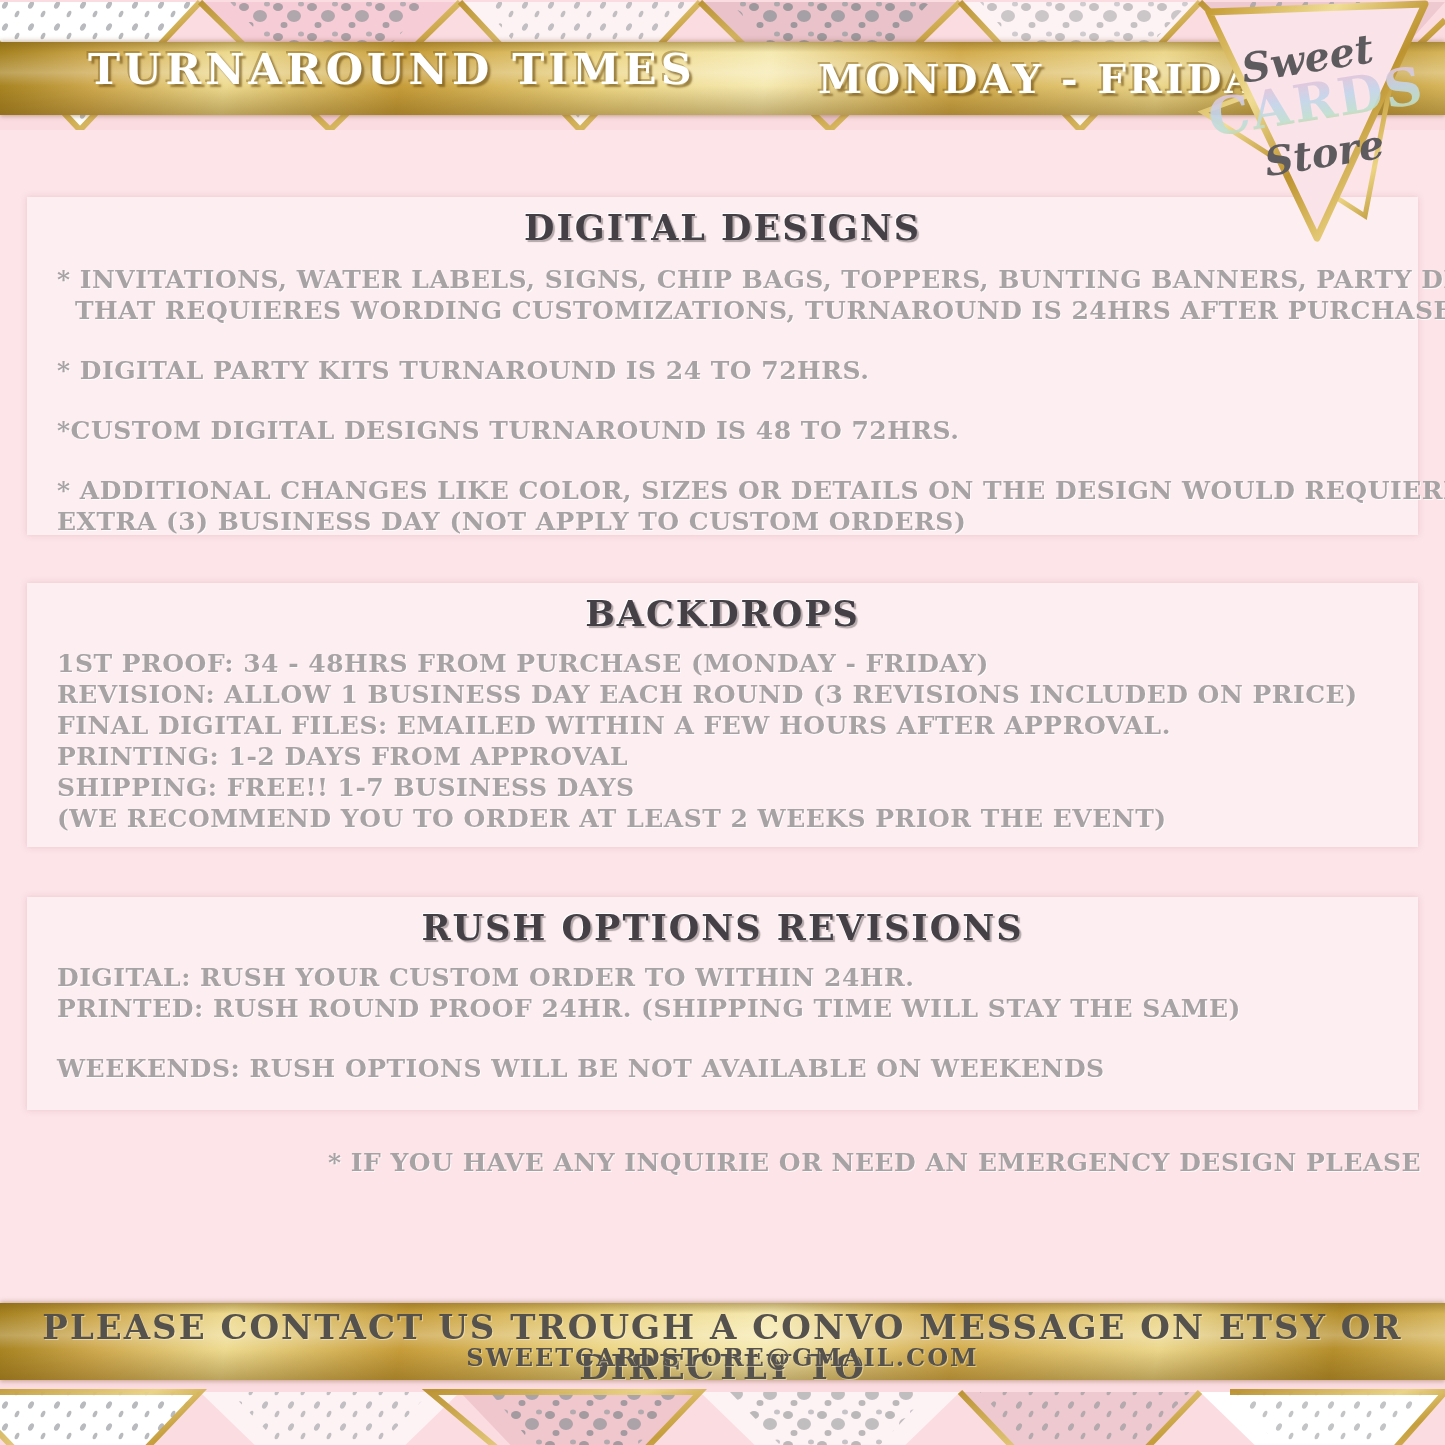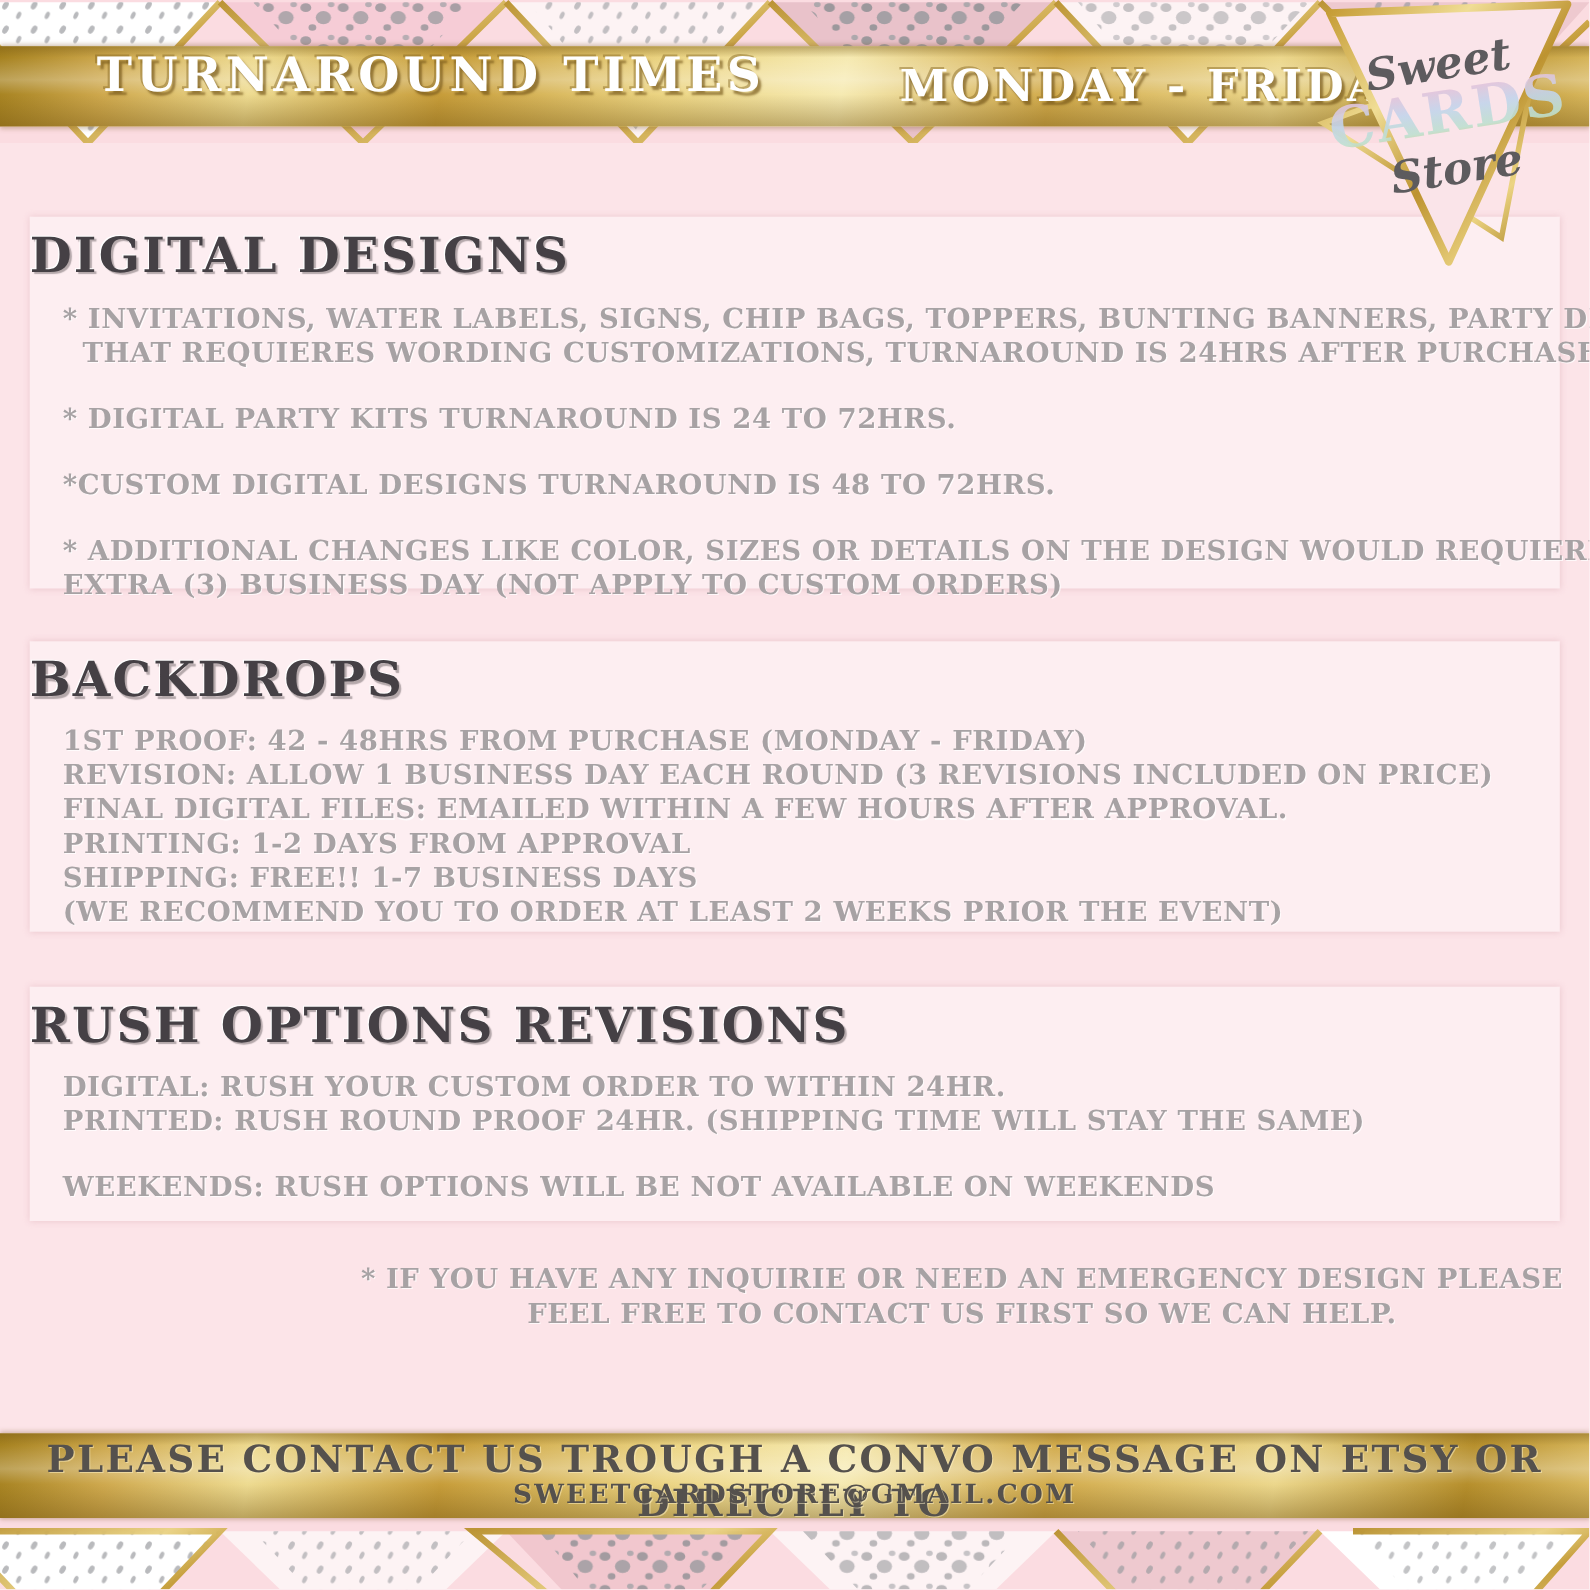--- a/index.html
+++ b/index.html
@@ -40,22 +40,22 @@
   .section-box{
     position:absolute;left:27px;width:1391px;
     background:#fdeef1;
     box-shadow:0 0 6px rgba(214,160,170,.45);
   }
   .box-digital{top:197px;height:338px;}
   .box-backdrops{top:583px;height:264px;}
   .box-rush{top:897px;height:213px;}
   .section-title{
     margin:10px 0 14px 0;
-    text-align:left;
-    font-size:44px;font-weight:bold;letter-spacing:2px;color:#454045;
+    text-align:center;
+    font-size:35px;font-weight:bold;letter-spacing:2px;color:#454045;
     text-shadow:-1px -1px 0 rgba(255,255,255,.95), 2px 2px 1px rgba(70,62,66,.4);
   }
   .body-line{
     font-size:25px;font-weight:bold;letter-spacing:.5px;
     color:#a7a2a4;line-height:31px;
     text-shadow:1px 1px 0 rgba(255,255,255,.75);
     white-space:nowrap;
   }
   .para{margin:0 0 0 30px;padding:0;}
   .para + .para{margin-top:29px;}
@@ -211,21 +211,21 @@
       <p class="para">
         <span class="body-line" style="display:block">* ADDITIONAL CHANGES LIKE COLOR, SIZES OR DETAILS ON THE DESIGN WOULD REQUIERE AN</span>
         <span class="body-line" style="display:block">EXTRA (3) BUSINESS DAY (NOT APPLY TO CUSTOM ORDERS)</span>
       </p>
     </div>
   </div>
 
   <div class="section-box box-backdrops">
     <div class="section-title">BACKDROPS</div>
     <p class="para">
-      <span class="body-line" style="display:block">1ST PROOF: 42 - 48HRS FROM PURCHASE (MONDAY - FRIDAY)</span>
+      <span class="body-line" style="display:block">1ST PROOF: 34 - 48HRS FROM PURCHASE (MONDAY - FRIDAY)</span>
       <span class="body-line" style="display:block">REVISION: ALLOW 1 BUSINESS DAY EACH ROUND (3 REVISIONS INCLUDED ON PRICE)</span>
       <span class="body-line" style="display:block">FINAL DIGITAL FILES: EMAILED WITHIN A FEW HOURS AFTER APPROVAL.</span>
       <span class="body-line" style="display:block">PRINTING: 1-2 DAYS FROM APPROVAL</span>
       <span class="body-line" style="display:block">SHIPPING: FREE!! 1-7 BUSINESS DAYS</span>
       <span class="body-line" style="display:block">(WE RECOMMEND YOU TO ORDER AT LEAST 2 WEEKS PRIOR THE EVENT)</span>
     </p>
   </div>
 
   <div class="section-box box-rush">
     <div class="section-title">RUSH OPTIONS REVISIONS</div>
@@ -233,16 +233,15 @@
       <span class="body-line" style="display:block">DIGITAL: RUSH YOUR CUSTOM ORDER TO WITHIN 24HR.</span>
       <span class="body-line" style="display:block">PRINTED: RUSH ROUND PROOF 24HR. (SHIPPING TIME WILL STAY THE SAME)</span>
     </p>
     <p class="para">
       <span class="body-line">WEEKENDS: RUSH OPTIONS WILL BE NOT AVAILABLE ON WEEKENDS</span>
     </p>
   </div>
 
   <div class="note">
     <span class="body-line" style="display:block">* IF YOU HAVE ANY INQUIRIE OR NEED AN EMERGENCY DESIGN PLEASE</span>
-    <span class="body-line" style="display:block">FEEL FREE TO CONTACT US FIRST SO WE CAN HELP.</span>
   </div>
 
 </div>
 
 </body></html>

